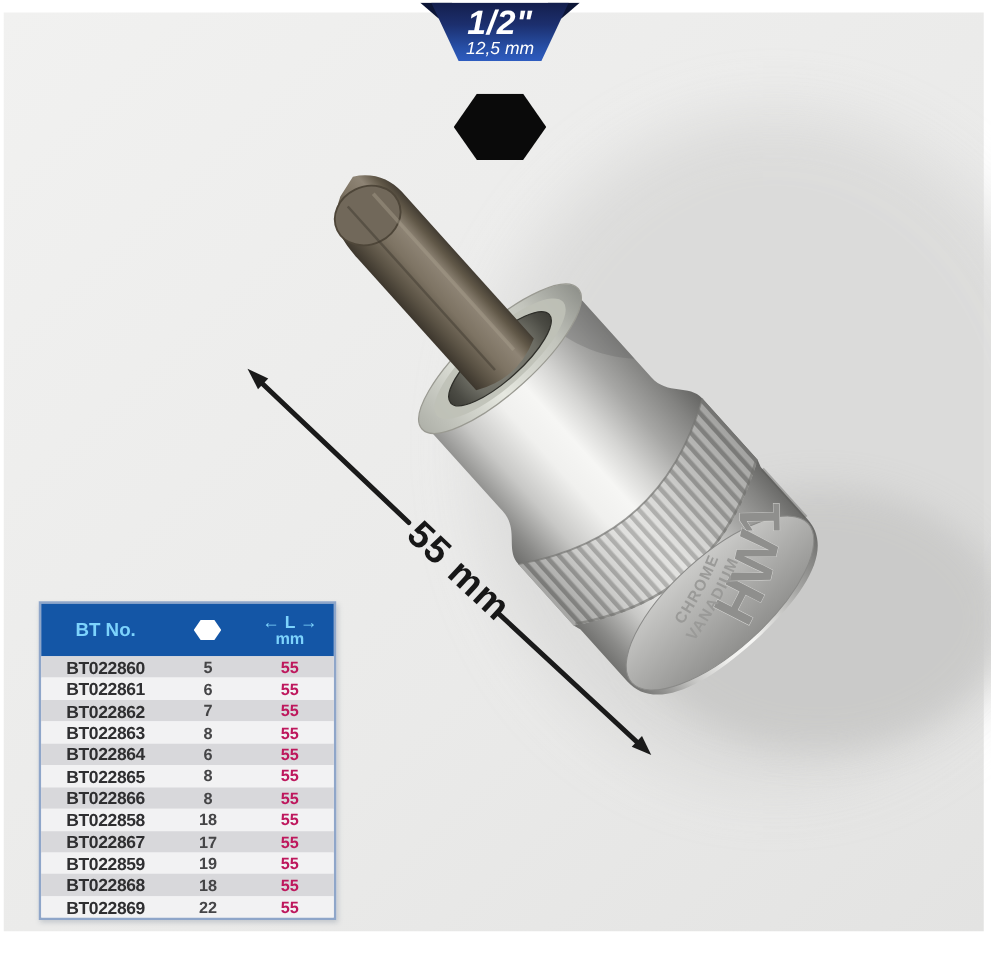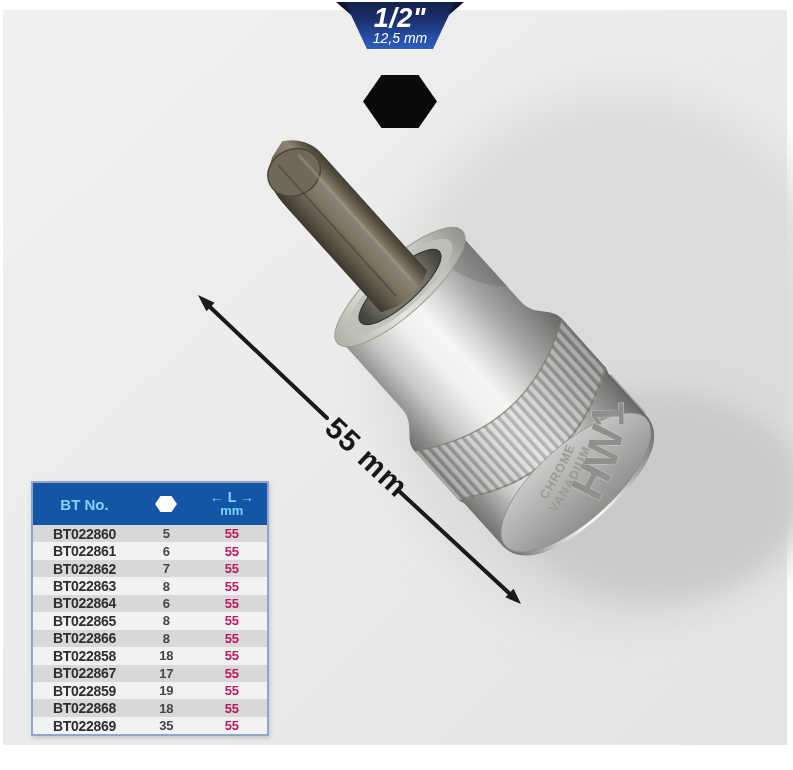--- a/index.html
+++ b/index.html
@@ -239,18 +239,18 @@
       <div class="c2">19</div>
       <div class="c3">55</div>
     </div>
     <div class="tbl-row">
       <div class="c1">BT022868</div>
       <div class="c2">18</div>
       <div class="c3">55</div>
     </div>
     <div class="tbl-row">
       <div class="c1">BT022869</div>
-      <div class="c2">35</div>
+      <div class="c2">22</div>
       <div class="c3">55</div>
     </div>
   </div>
 
 </div>
 
 </body></html>

